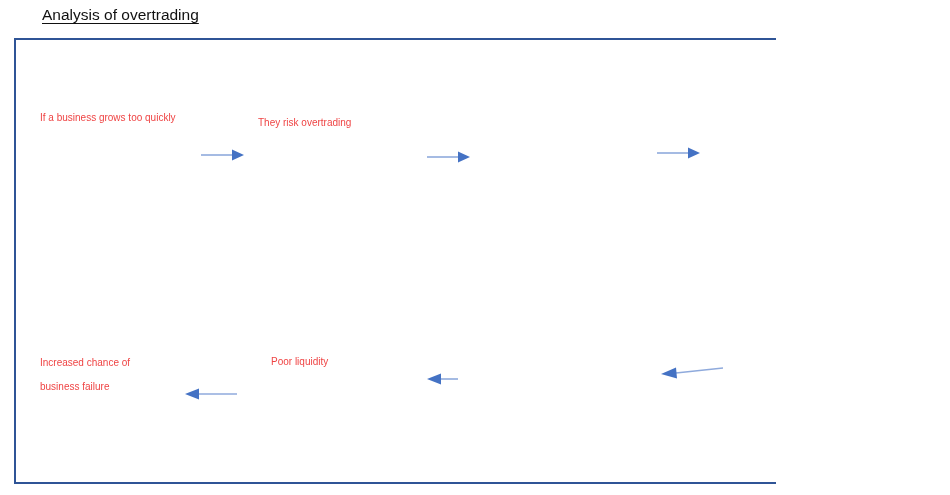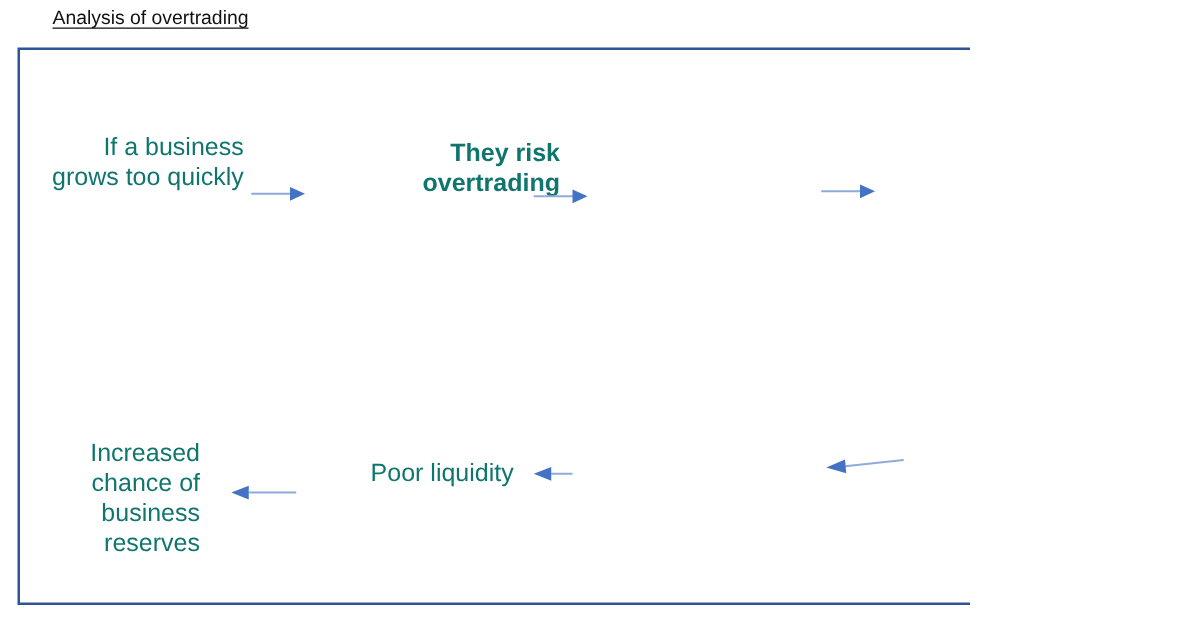--- a/index.html
+++ b/index.html
@@ -26,33 +26,32 @@
     position: absolute;
     left: 14px;
     top: 38px;
     width: 922px;
     height: 446px;
     border: 2px solid #2f5496;
     background: transparent;
   }
   .node {
     position: absolute;
-    font-size: 20px;
+    font-size: 10px;
     line-height: 24px;
-    color: #0f766e;
-    text-align: right;
+    color: #ef4444;
   }
   .n-grows   { left: 40px;  top: 106px; width: 155px; }
-  .n-risk    { left: 258px; top: 111px; width: 190px; font-weight: bold; }
+  .n-risk    { left: 258px; top: 111px; width: 190px; }
   .n-funded  { left: 497px; top: 105px; width: 155px; }
   .n-funded em { font-style: italic; }
   .n-depletes{ left: 728px; top: 111px; width: 172px; }
   .n-assets  { left: 748px; top: 356px; width: 160px; }
   .n-ratio   { left: 486px; top: 358px; width: 160px; }
-  .n-liquid  { left: 271px; top: 367px; width: 140px; }
+  .n-liquid  { left: 271px; top: 350px; width: 140px; }
   .n-failure { left: 40px;  top: 351px; width: 120px; }
   .arrows {
     position: absolute;
     left: 0; top: 0;
     width: 950px; height: 495px;
     pointer-events: none;
   }
   .arrows line { stroke: #8faadc; stroke-width: 1.6px; }
   .arrows polygon { fill: #4472c4; stroke: none; }
 </style>
@@ -68,21 +67,21 @@
   <div class="node n-grows">If a business grows too quickly</div>
 
   <div class="node n-risk">They risk overtrading</div>
 
 
 
 
 
   <div class="node n-liquid">Poor liquidity</div>
 
-  <div class="node n-failure">Increased chance of business reserves</div>
+  <div class="node n-failure">Increased chance of business failure</div>
 
   <svg class="arrows" viewBox="0 0 950 495" xmlns="http://www.w3.org/2000/svg">
     <g>
       <line x1="201" y1="155" x2="233" y2="155" stroke="#8faadc"></line>
       <polygon points="232,149.5 232,160.5 244,155" fill="#4472c4"></polygon>
     </g>
     <g>
       <line x1="427" y1="157" x2="459" y2="157" stroke="#8faadc"></line>
       <polygon points="458,151.5 458,162.5 470,157" fill="#4472c4"></polygon>
     </g>

